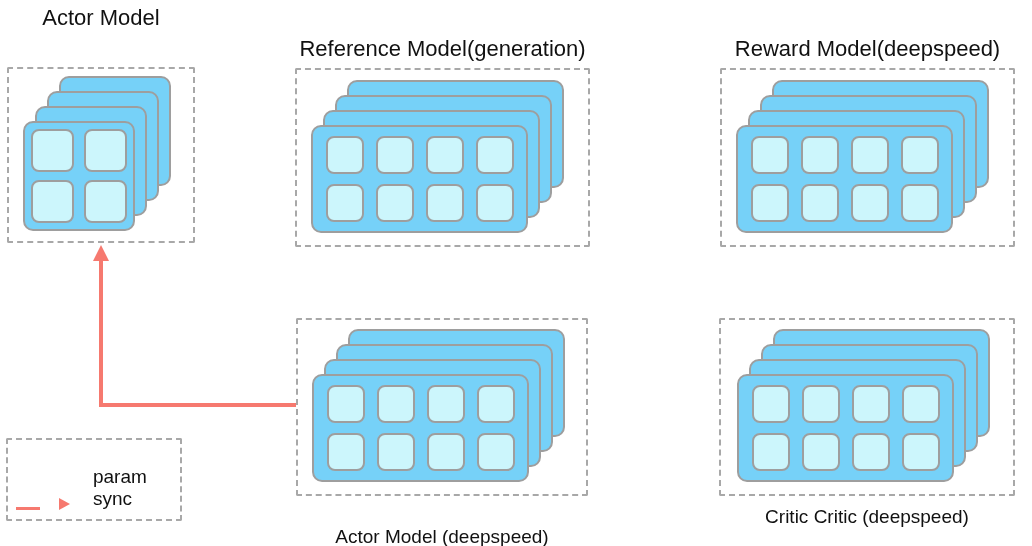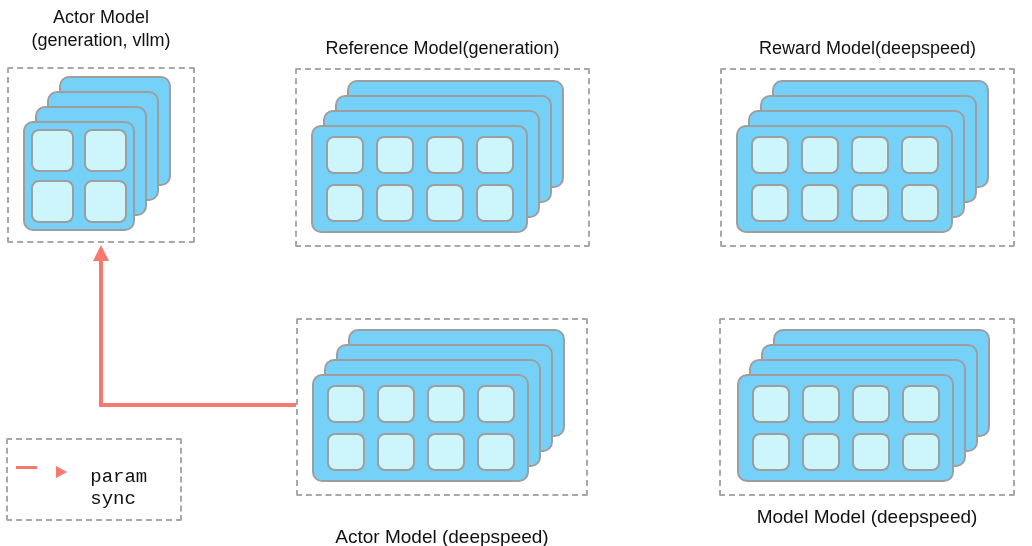--- a/index.html
+++ b/index.html
@@ -7,21 +7,21 @@
     position:relative;width:1032px;height:546px;background:#ffffff;
     font-family:"Liberation Sans", sans-serif;color:var(--text,#111111);
     overflow:hidden;
   }
   
   .dashed-box{
     position:absolute;box-sizing:border-box;
     border:2px dashed var(--box-border,#A8A8A8);border-radius:2px;background:transparent;
   }
   
-  .title{position:absolute;text-align:center;font-size:18px;line-height:23px;}
+  .title{position:absolute;text-align:center;font-size:22px;line-height:23px;}
   .title.below{font-size:19px;}
   
   .stack{position:absolute;}
   .card{
     position:absolute;left:0;bottom:0;box-sizing:border-box;
     width:var(--card-w);height:var(--card-h);
     background:var(--card-fill,#76D1F8);
     border:2px solid var(--card-border,#9E9E9E);
     border-radius:10px;
   }
@@ -63,38 +63,37 @@
   
   .flow-h{position:absolute;left:99px;top:403px;width:197px;height:4px;background:var(--arrow,#F6796F);}
   .flow-v{position:absolute;left:99px;top:258px;width:4px;height:149px;background:var(--arrow,#F6796F);}
   .flow-head{
     position:absolute;left:93px;top:245px;width:0;height:0;
     border-left:8px solid transparent;border-right:8px solid transparent;
     border-bottom:16px solid var(--arrow,#F6796F);
   }
   
   .legend .dashed-box{left:6px;top:438px;width:176px;height:83px;}
-  .legend-row{position:absolute;left:8px;bottom:9px;display:flex;align-items:flex-start;gap:23px;font-family:Liberation Mono, monospace;}
+  .legend-row{position:absolute;left:8px;bottom:9px;display:flex;align-items:flex-end;gap:23px;}
   .legend-line{width:27px;height:3px;background:var(--arrow,#F6796F);}
   .legend-head{
     width:0;height:0;margin-left:-4px;
     border-top:6px solid transparent;border-bottom:6px solid transparent;
     border-left:11px solid var(--arrow,#F6796F);
   }
   .legend-label{font-size:19px;line-height:22px;}
 </style>
 </head>
 <body>
 
 <div class="canvas">
 
   <section class="group g1">
     <div class="title">
       <div>Actor Model</div>
-      <div>(generation, vllm)</div>
     </div>
     <div class="dashed-box">
       <div class="stack">
           <div class="card"></div>
           <div class="card"></div>
           <div class="card"></div>
           <div class="card">
             <div class="cellgrid" style="grid-template-columns: repeat(2, var(--cell));">
               <div class="cell"></div>
               <div class="cell"></div>
@@ -195,21 +194,21 @@
               <div class="cell"></div>
               <div class="cell"></div>
               <div class="cell"></div>
               <div class="cell"></div>
               <div class="cell"></div>
             </div>
           </div>
         </div>
     </div>
     <div class="title below">
-      <div>Model Model (deepspeed)</div>
+      <div>Critic Critic (deepspeed)</div>
     </div>
   </section>
 
   <div>
     <div class="flow-h"></div>
     <div class="flow-v"></div>
     <div class="flow-head"></div>
   </div>
 
   <section class="legend">

